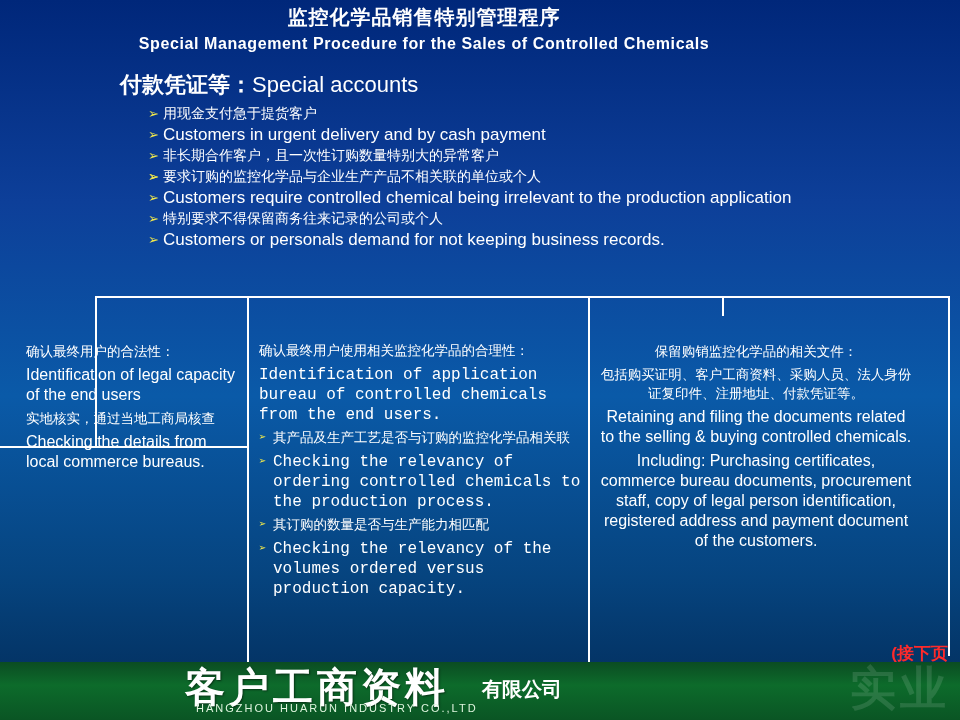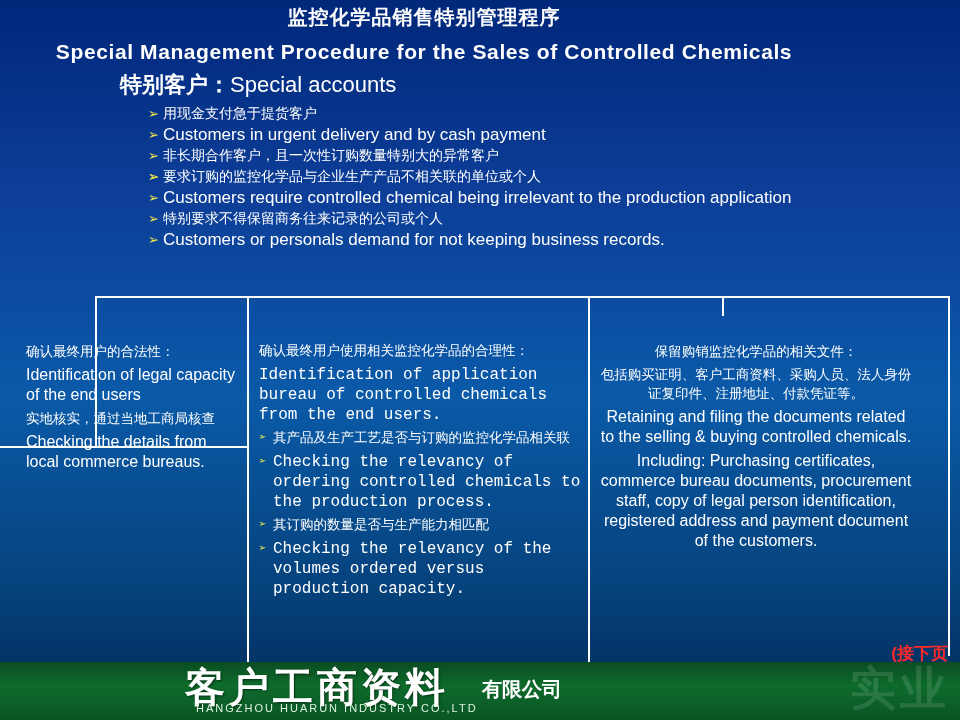--- a/index.html
+++ b/index.html
@@ -28,25 +28,24 @@
     text-align: center;
     color: #ffffff;
   }
   .title-cn {
     font-size: 20px;
     font-weight: bold;
     letter-spacing: 1px;
     line-height: 26px;
   }
   .title-en {
-    font-size: 21px;
+    font-size: 16px;
     font-weight: bold;
     letter-spacing: 0.6px;
     line-height: 28px;
-    margin-top: 8px;
   }
 
   
   .section-head {
     position: absolute;
     left: 120px; top: 70px;
     color: #ffffff;
     font-size: 22px;
     line-height: 30px;
     white-space: nowrap;
@@ -159,21 +158,21 @@
 <body>
 
 <div id="slide">
 
   <div class="title-wrap">
     <div class="title-cn">监控化学品销售特别管理程序</div>
     <div class="title-en">Special Management Procedure for the Sales of Controlled Chemicals</div>
   </div>
 
   <div class="section-head">
-    <span class="cn">特别客户：</span><span class="en">Special accounts</span>
+    <span class="cn">付款凭证等：</span><span class="en">Special accounts</span>
   </div>
 
   <div class="bullets">
     <div class="bullet cn"><span class="arrow">➢</span><span>用现金支付急于提货客户</span></div>
     <div class="bullet en"><span class="arrow">➢</span><span>Customers in urgent delivery and by cash payment</span></div>
     <div class="bullet cn"><span class="arrow">➢</span><span>非长期合作客户，且一次性订购数量特别大的异常客户</span></div>
     <div class="bullet en"><span class="arrow">➢</span></div>
     <div class="bullet cn"><span class="arrow">➢</span><span>要求订购的监控化学品与企业生产产品不相关联的单位或个人</span></div>
     <div class="bullet en"><span class="arrow">➢</span><span>Customers require controlled chemical being irrelevant to the production application</span></div>
     <div class="bullet cn"><span class="arrow">➢</span><span>特别要求不得保留商务往来记录的公司或个人</span></div>

